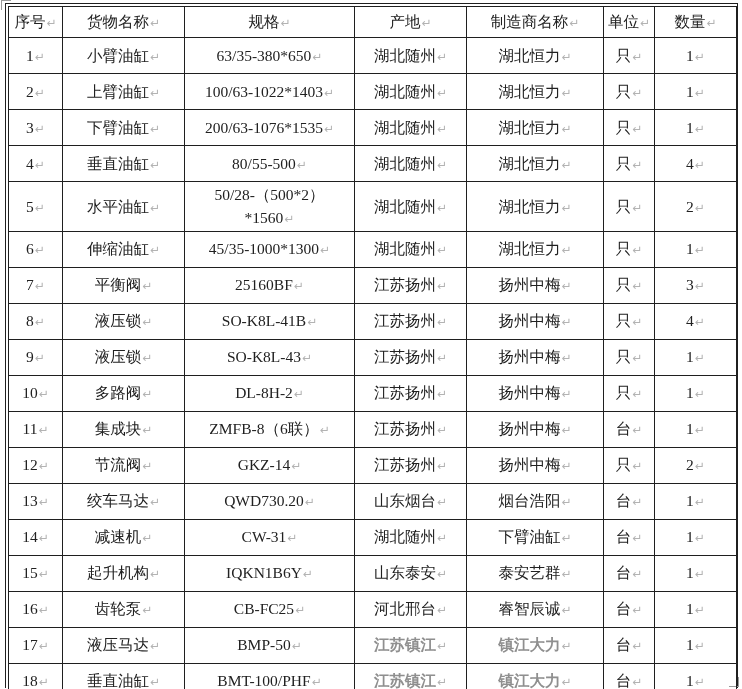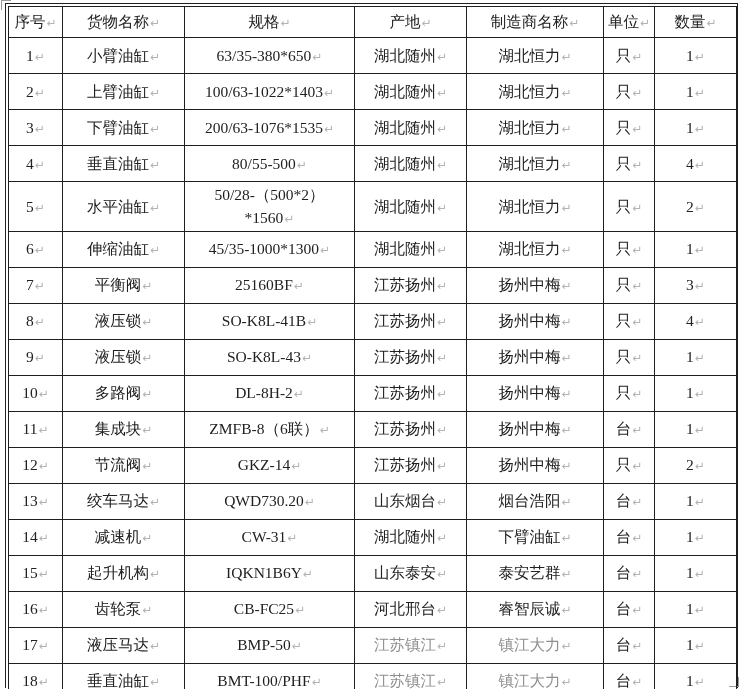--- a/index.html
+++ b/index.html
@@ -51,21 +51,21 @@
     vertical-align: middle;
     padding: 1px 2px;
     height: 33px;
     font-size: 15.5px;
     line-height: 1.5;
     color: var(--text-color, #212121);
     overflow: hidden;
   }
   table.goods tr.header-row td { height: 28px; }
   .cell-text { white-space: pre-line; }
-  .cell-text.muted { color: var(--muted-color, #8f8f8f); }
+  .cell-text.muted { color: var(--muted-color, #8f8f8f); font-weight: bold; }
   .pmark {
     color: var(--mark-color2, #b3b3b3);
     font-size: 12px;
     margin-left: 1px;
     font-family: "DejaVu Sans", sans-serif;
   }
 </style>
 </head>
 <body style="--border-color: #1f1f1f; --text-color: #212121; --muted-color: #8f8f8f; --mark-color2: #b3b3b3; --mark-color: #9a9a9a; background: rgb(255, 255, 255);">
 

